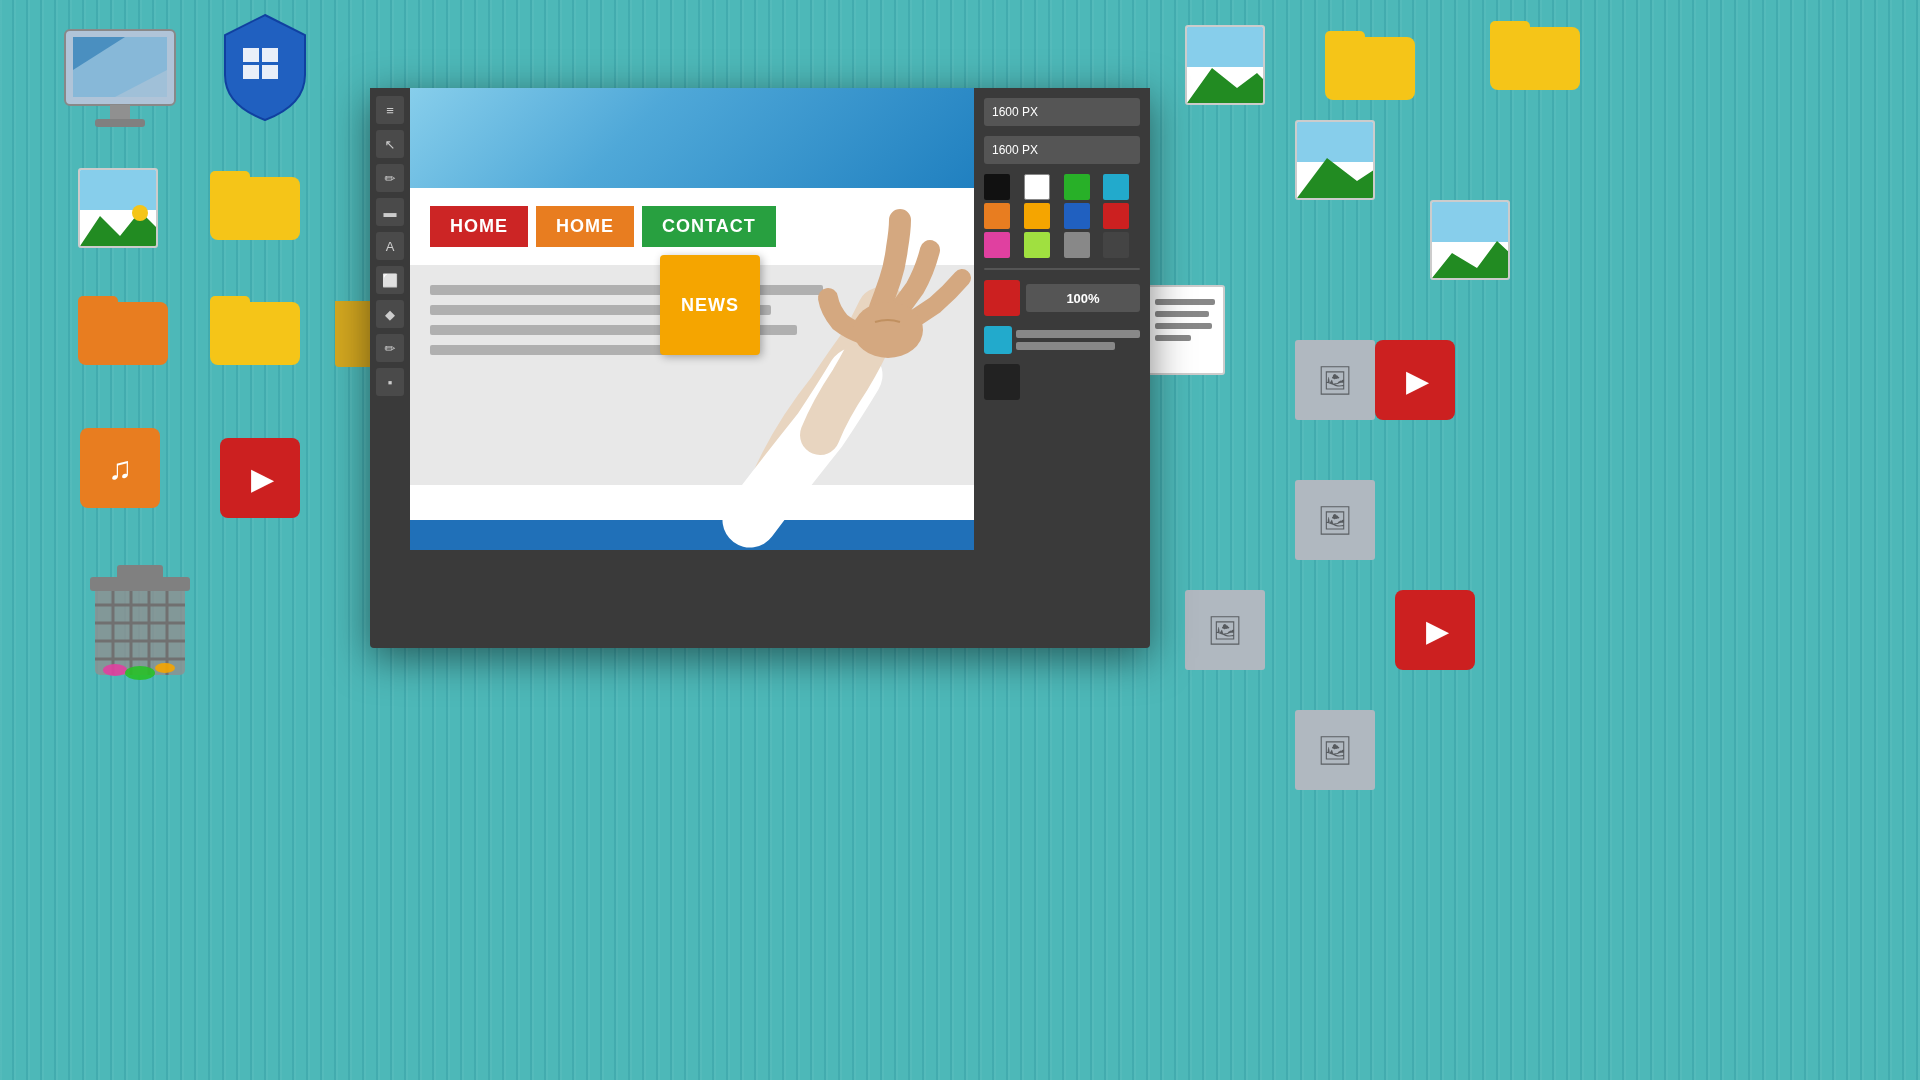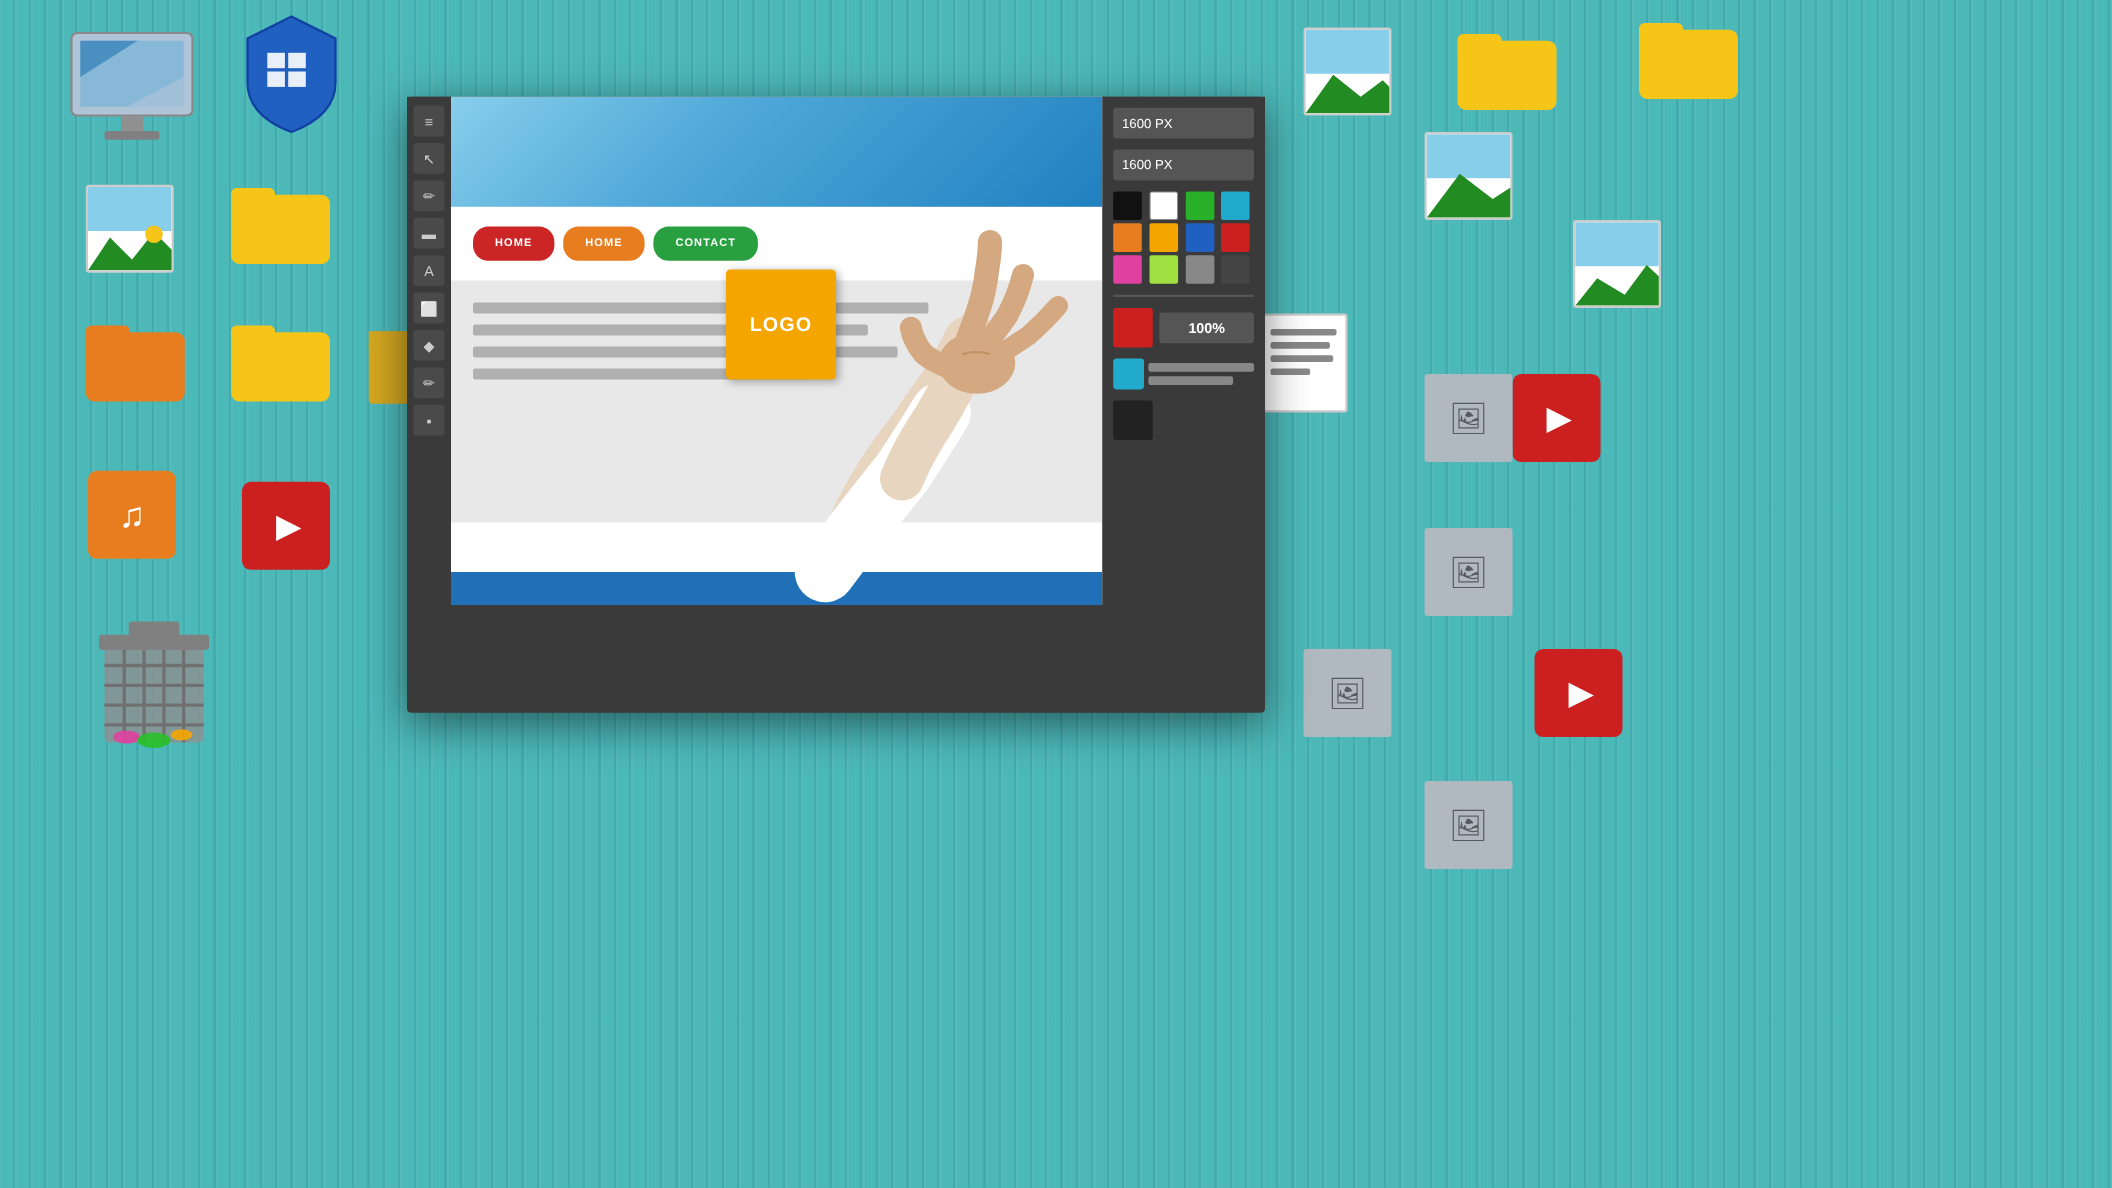--- a/index.html
+++ b/index.html
@@ -265,24 +265,24 @@
     }
 
     .site-nav {
       display: flex;
       gap: 8px;
       padding: 18px 20px;
     }
 
     .nav-btn {
       padding: 10px 20px;
-      border-radius: 14px;
+      border-radius: 0;
       color: white;
       font-weight: bold;
-      font-size: 10px;
+      font-size: 18px;
       letter-spacing: 1px;
     }
     .nav-home { background: #cc2525; }
     .nav-news { background: #e87d20; }
     .nav-contact { background: #28a040; }
 
     .site-content {
       background: #e8e8e8;
       padding: 20px;
       position: relative;
@@ -329,21 +329,21 @@
       position: absolute;
       bottom: 0;
       left: 0;
       right: 0;
       height: 30px;
       background: #2070b8;
     }
 
     
     .right-panel {
-      width: 148px;
+      width: 176px;
       background: #3a3a3a;
       padding: 10px;
       display: flex;
       flex-direction: column;
       gap: 10px;
     }
 
     .panel-input {
       background: #555;
       height: 28px;
@@ -621,21 +621,21 @@
         <div class="nav-btn nav-news">HOME</div>
         <div class="nav-btn nav-contact">CONTACT</div>
       </div>
 
       <div class="site-content">
         <div class="content-line"></div>
         <div class="content-line"></div>
         <div class="content-line"></div>
         <div class="content-line"></div>
 
-        <div class="logo-sticky">LOGO</div>
+        <div class="logo-sticky">NEWS</div>
 
         <div style="position:absolute;bottom:40px;left:20px;">
           <div class="footer-line"></div>
         </div>
       </div>
 
       <div class="site-footer"></div>
 
       <div class="hand-overlay">
         <svg width="420" height="430" viewBox="0 0 420 430">

